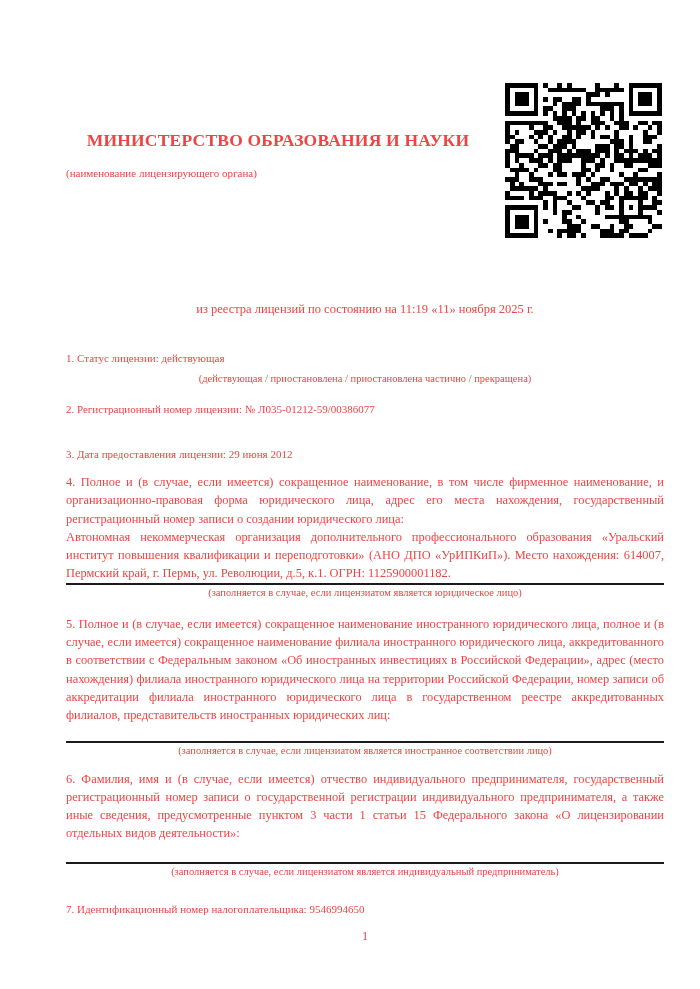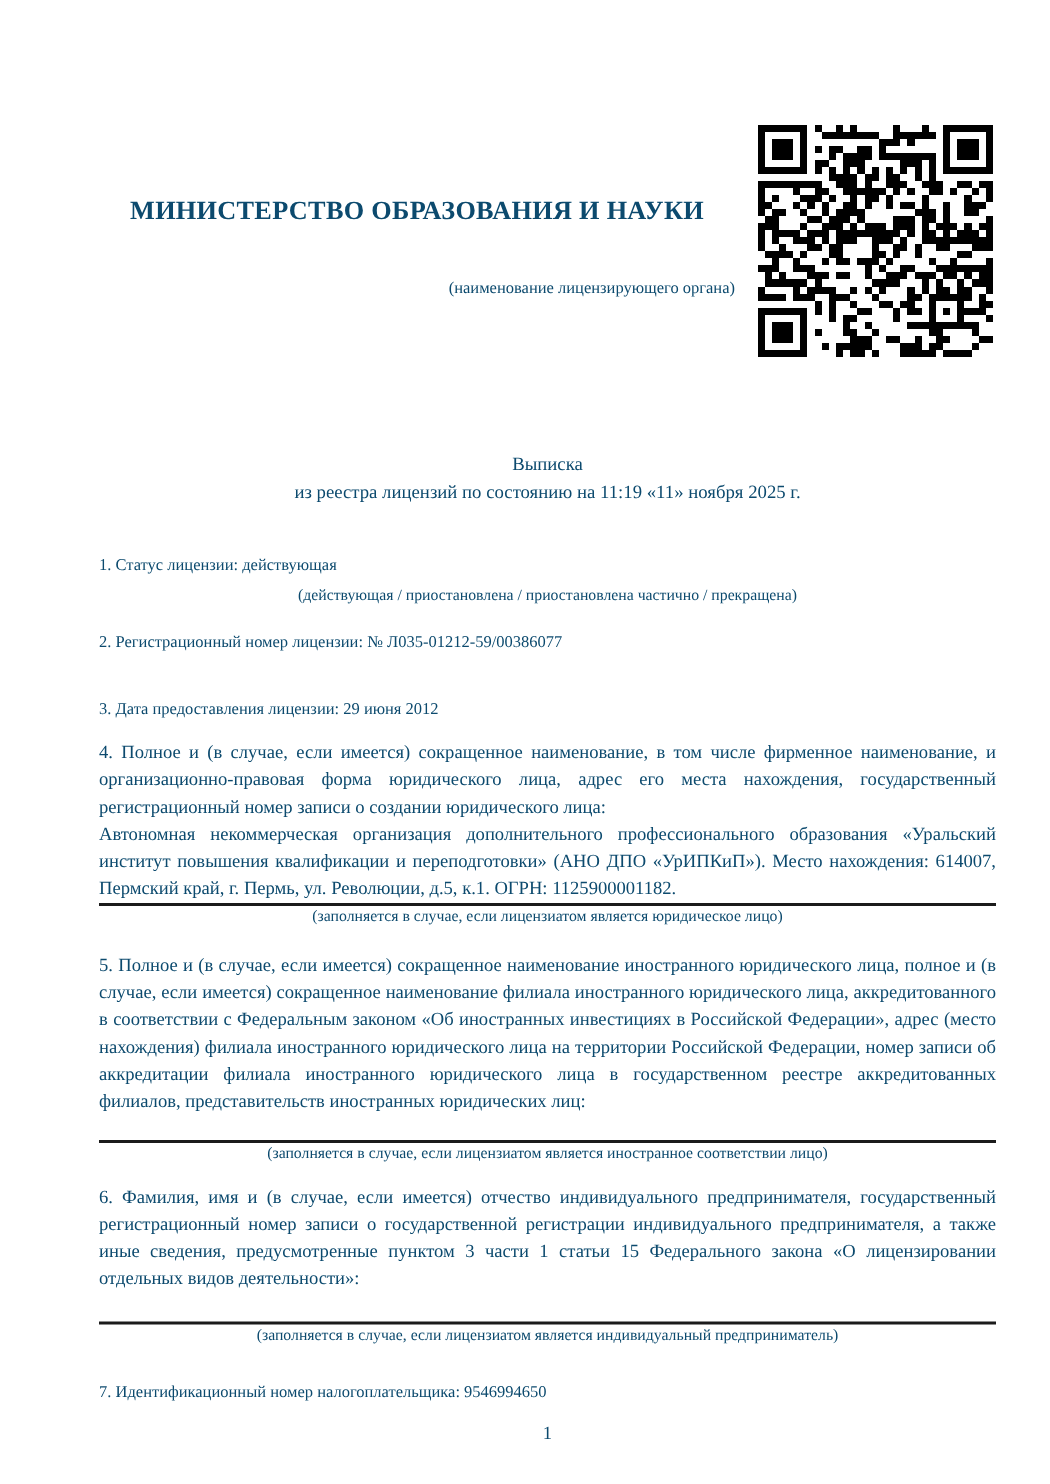--- a/index.html
+++ b/index.html
@@ -4,34 +4,34 @@
 <title></title>
 <style>
   html,body{margin:0;padding:0;background:#ffffff;}
   .page{
     position:relative;
     width:700px;height:989px;
     box-sizing:border-box;
     padding:0 36px 0 66px;
     background:#ffffff;
     font-family:"Liberation Serif", serif;
-    color:#0c4a6e;
+    color:#ef4444;
     overflow:hidden;
   }
   
   .doc-header{position:relative;height:252px;}
   .ministry{
     position:absolute;top:127px;left:0;width:424px;
     text-align:center;font-weight:bold;font-size:17.5px;line-height:26px;
     letter-spacing:.2px;
   }
   .ministry .m-line{white-space:nowrap;}
   .ministry-caption{
-    position:absolute;top:185px;left:0;width:424px;
-    text-align:right;font-size:11px;line-height:15px;font-weight:normal;
+    position:absolute;top:166px;left:0;width:424px;
+    text-align:left;font-size:11px;line-height:15px;font-weight:normal;
   }
   .qr{
     position:absolute;top:83px;right:2px;
     width:157px;height:155px;
   }
   
   .doc-title{margin-top:48px;text-align:center;font-size:12.5px;line-height:19px;}
   
   .line{font-size:11px;line-height:19px;}
   .para{font-size:12.4px;line-height:18.3px;text-align:justify;}
@@ -609,21 +609,20 @@
         <rect x="23" y="32" width="1" height="1"></rect>
         <rect x="24" y="32" width="1" height="1"></rect>
         <rect x="26" y="32" width="1" height="1"></rect>
         <rect x="27" y="32" width="1" height="1"></rect>
         <rect x="28" y="32" width="1" height="1"></rect>
         <rect x="29" y="32" width="1" height="1"></rect>
       </svg>
   </div>
 
   <div class="doc-title">
-    <div>Выписка</div>
     <div>из реестра лицензий по состоянию на 11:19 «11» ноября 2025 г.</div>
   </div>
 
   <div class="section s1">
     <div class="line">1. Статус лицензии: действующая</div>
     <div class="note">(действующая / приостановлена / приостановлена частично / прекращена)</div>
   </div>
 
   <div class="section s2">
     <div class="line">2. Регистрационный номер лицензии: № Л035-01212-59/00386077</div>

